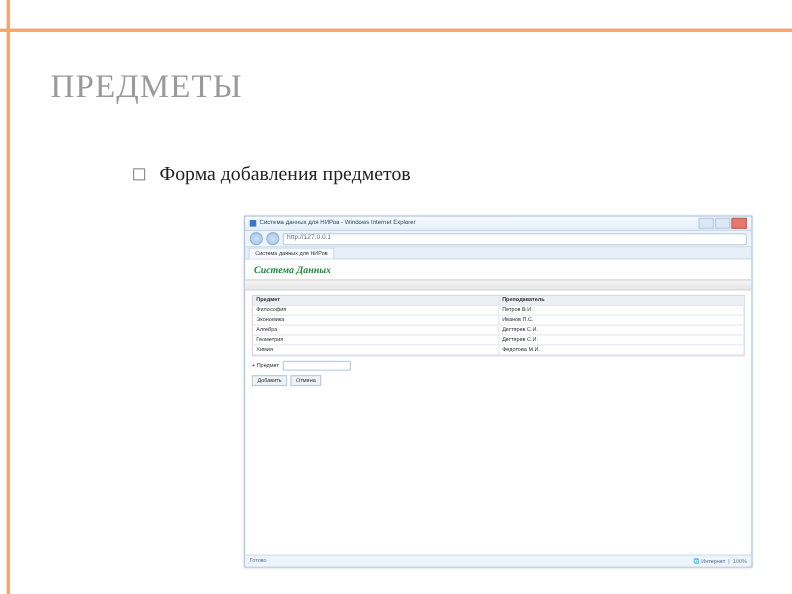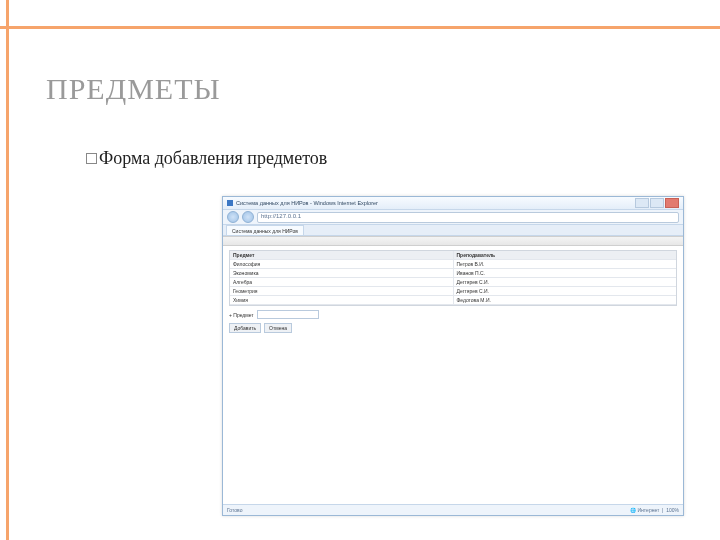--- a/index.html
+++ b/index.html
@@ -20,39 +20,40 @@
   }
   .border-left {
     position: absolute;
     top: 0; left: 0;
     height: 100%;
     width: 6px;
     border-right: 3px solid #f6a46b;
   }
   .slide-title {
     position: absolute;
-    top: 72px;
+    top: 62px;
     left: 46px;
     font-size: 30px;
     letter-spacing: 1px;
     color: #9a9a9a;
     font-weight: 400;
   }
   .bullets {
     position: absolute;
     top: 130px;
     left: 46px;
     font-size: 18px;
     color: #222;
   }
   .bullets li {
     list-style: none;
     margin-bottom: 8px;
     position: relative;
-    padding-left: 13px;
+    padding-left: 24px;
+    margin-left: 35px;
   }
   .bullets li::before {
     content: "";
     position: absolute;
     left: 0;
     top: 5px;
     width: 9px;
     height: 9px;
     border: 1px solid #888;
     background: #fff;
@@ -247,20 +248,21 @@
     <span class="navbtn"></span>
     <span class="navbtn"></span>
     <span class="addr">http://127.0.0.1</span>
   </div>
 
   <div class="tabbar">
     <span class="tab">Система данных для НИРов</span>
   </div>
 
   <div class="page">
+    <div class="sitehead">Система Данных</div>
     <div class="menu"></div>
 
     <div class="tablewrap">
       <div class="row hdr">
         <div class="c1">Предмет</div>
         <div class="c2">Преподаватель</div>
       </div>
       <div class="row">
         <div class="c1">Философия</div>
         <div class="c2">Петров В.И.</div>

